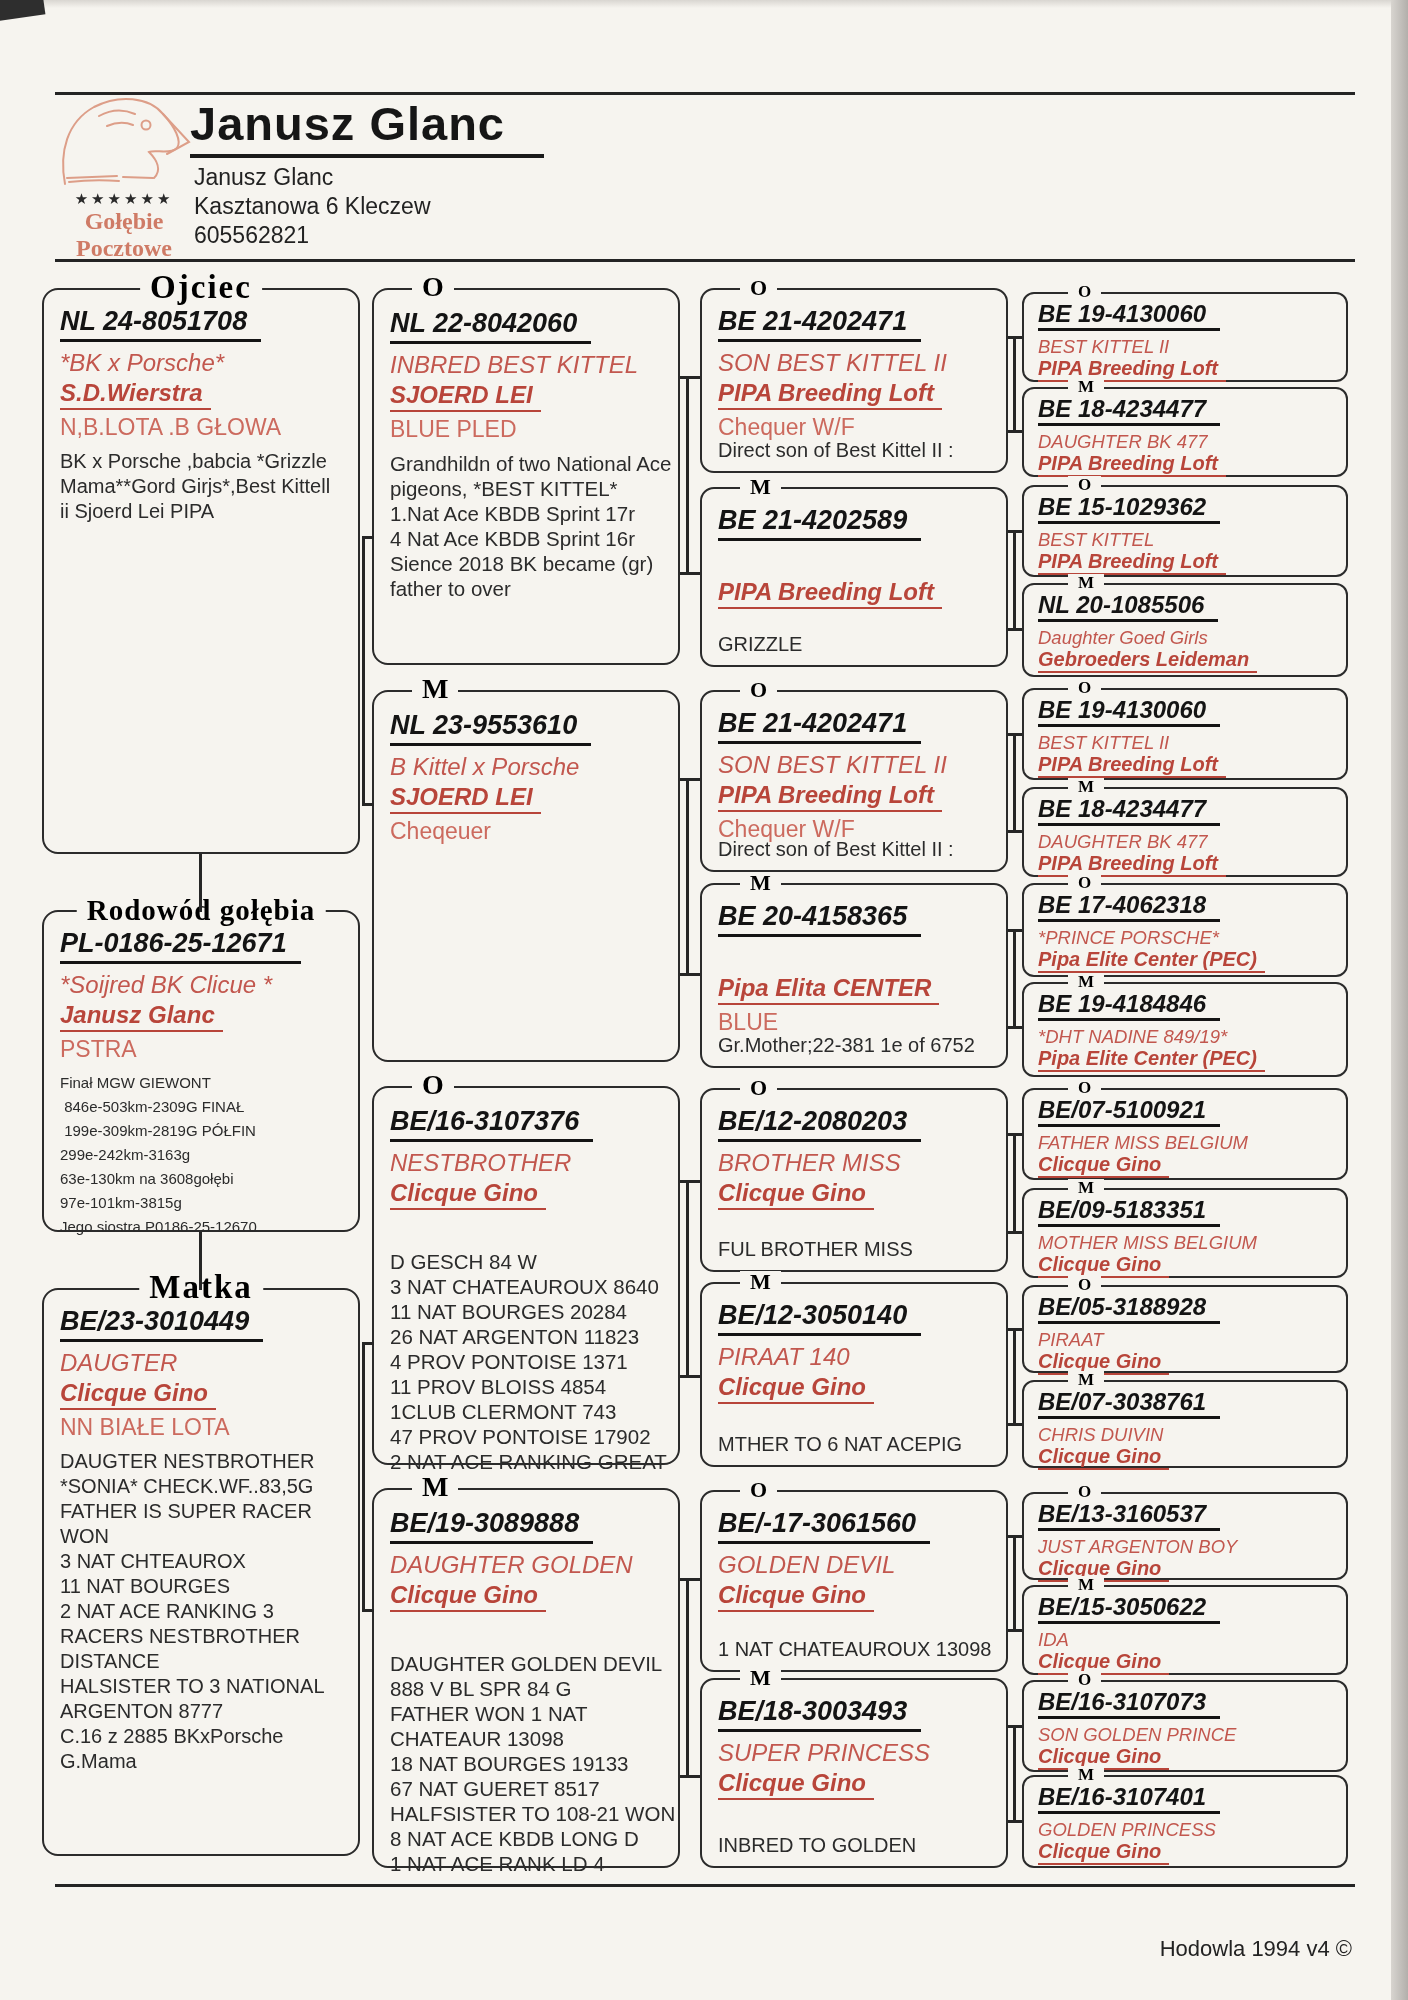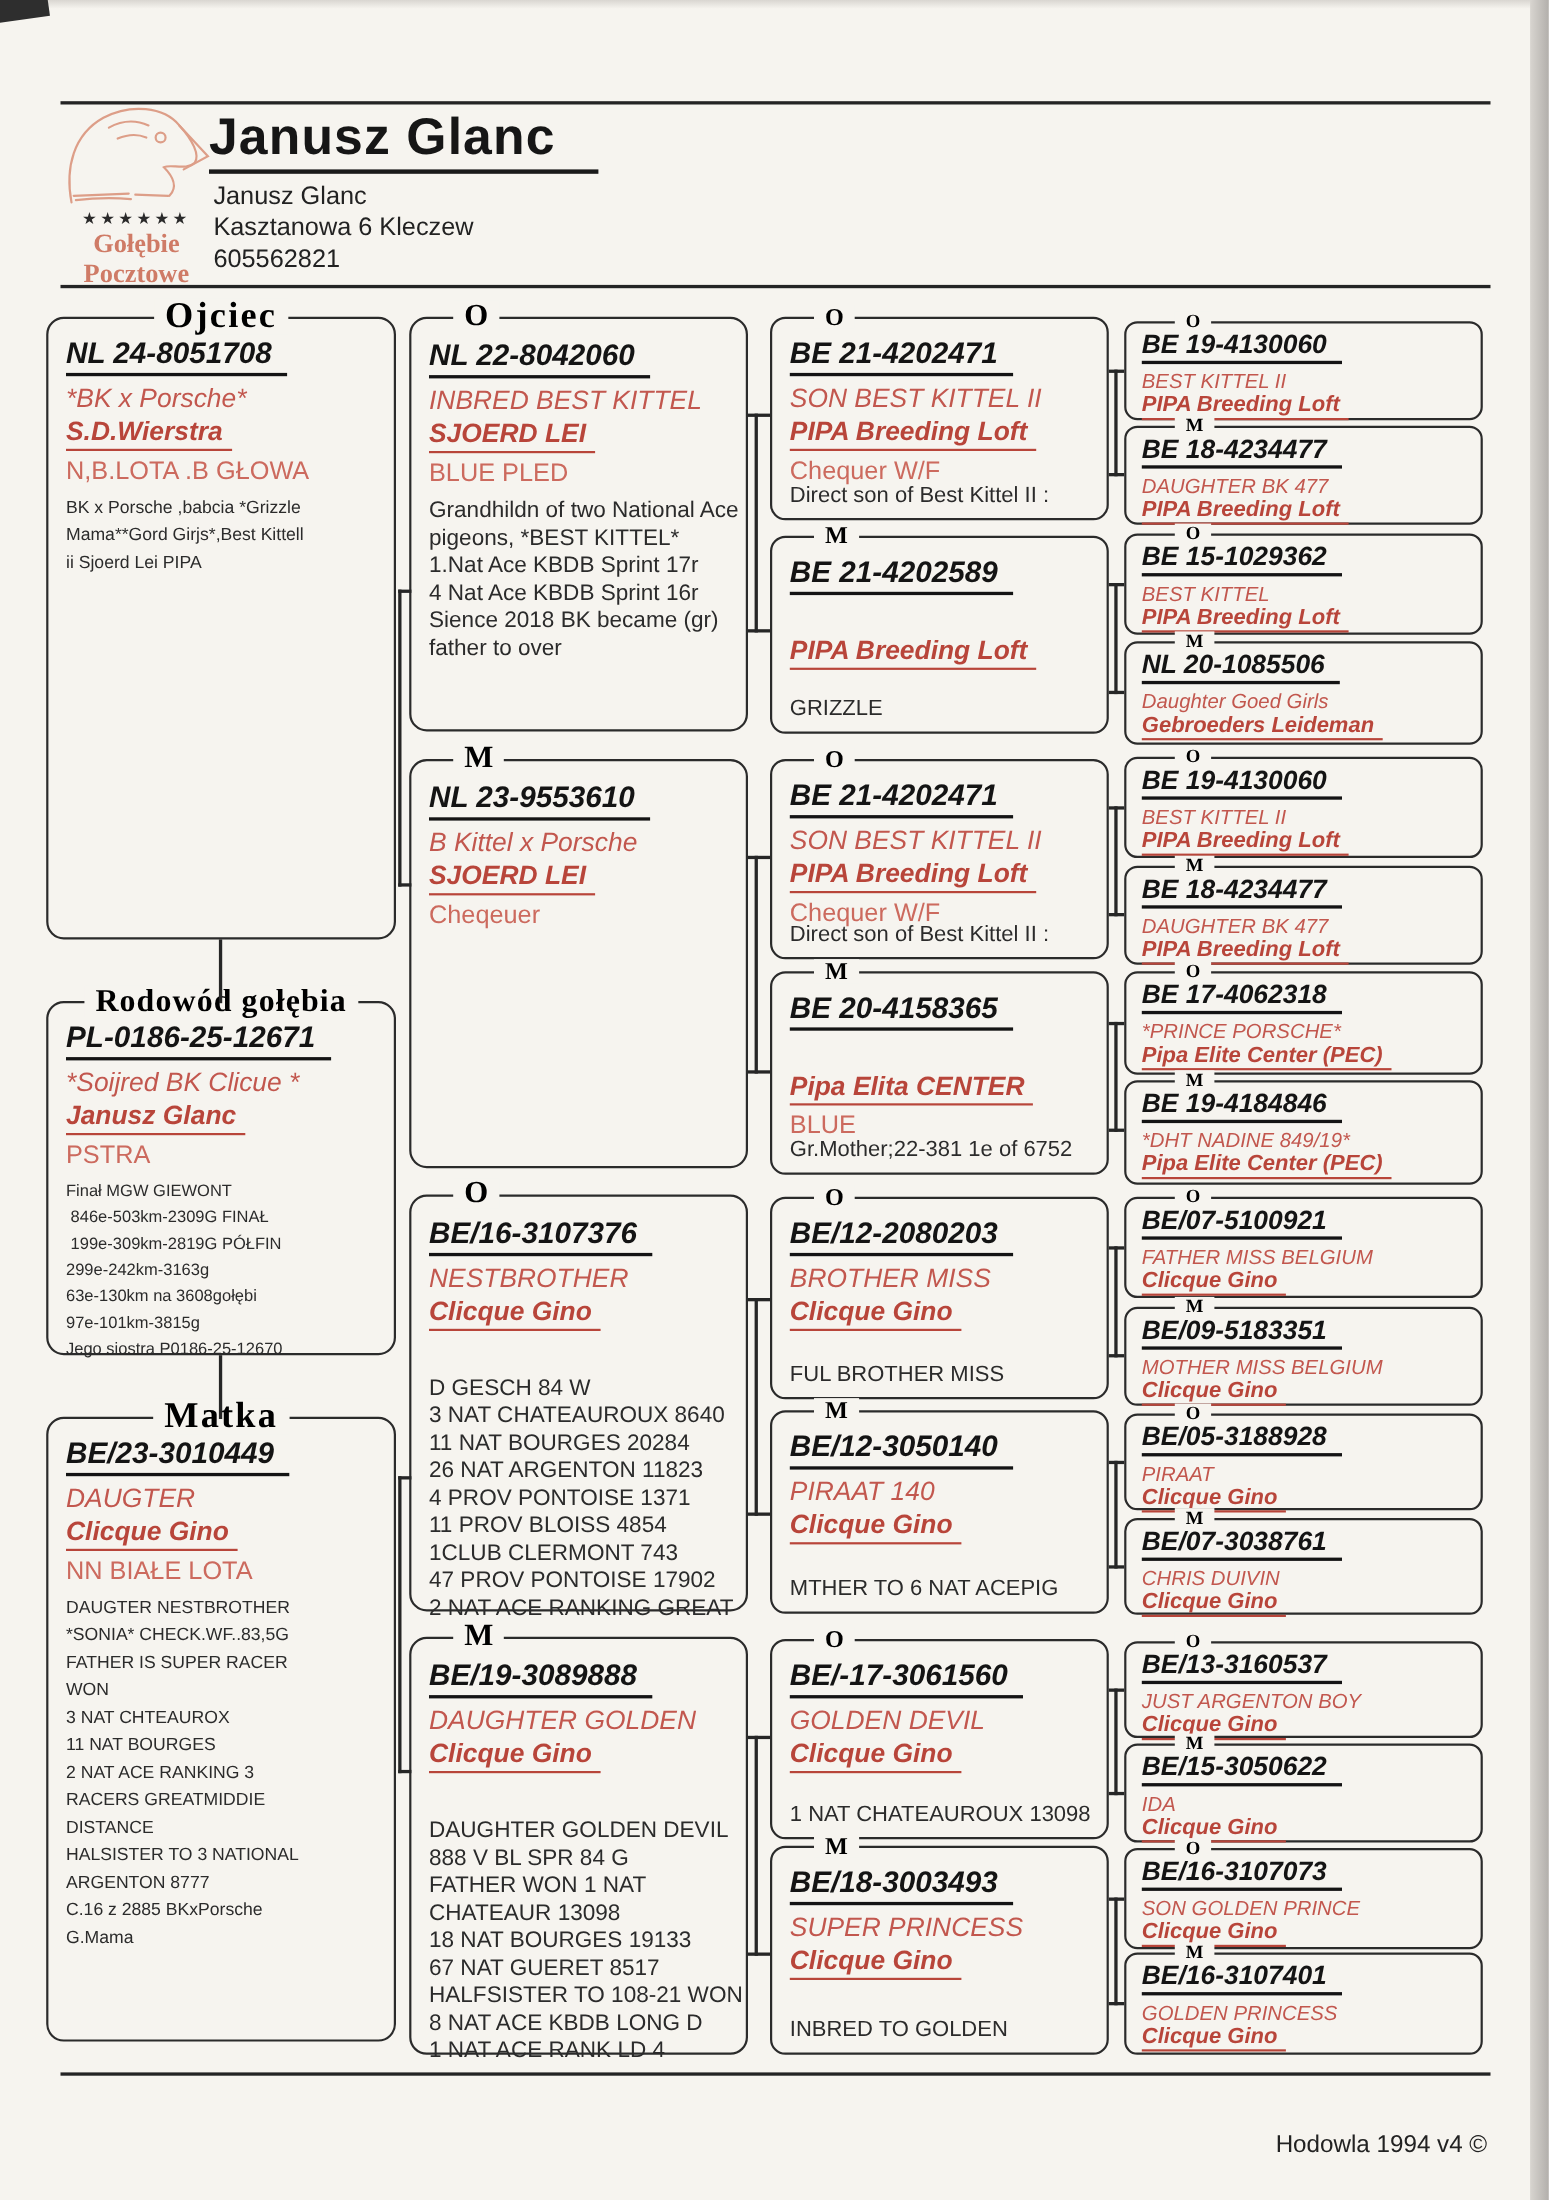--- a/index.html
+++ b/index.html
@@ -65,21 +65,21 @@
   .fancier{min-height:33px;line-height:33px;}
   .fancier>span{
     display:inline-block;font-size:24px;font-weight:bold;font-style:italic;
     color:var(--red-strong);border-bottom:2.5px solid var(--red-strong);
     padding:0 8px 1px 0;line-height:29px;white-space:nowrap;
   }
   .col4 .fancier{line-height:24px;min-height:24px;}
   .col4 .fancier>span{font-size:20px;line-height:22px;border-bottom-width:2px;}
   .cline{font-size:23px;color:var(--red-light);line-height:30px;min-height:30px;white-space:nowrap;}
   .notes{margin-top:7px;color:#2b2b2b;}
-  .nline{font-size:16px;line-height:25px;white-space:pre;}
+  .nline{font-size:20px;line-height:25px;white-space:pre;}
   .col2 .nline{font-size:20.5px;line-height:25px;}
   .tight .nline{font-size:15px;line-height:24px;}
   .col3 .notes{position:absolute;left:16px;bottom:9px;margin:0;}
   .col3 .nline{font-size:20px;line-height:24px;}
   .cline:empty{min-height:30px;}
   .line{position:absolute;background:#262626;}
   #footer-text{
     position:absolute;top:1936px;right:56px;font-size:22px;color:#222;
   }
   
@@ -163,21 +163,21 @@
         <div class="fancier"><span>Clicque Gino</span></div>
         <div class="cline">NN BIAŁE LOTA</div>
         <div class="notes">
           <div class="nline">DAUGTER NESTBROTHER</div>
           <div class="nline">*SONIA* CHECK.WF..83,5G</div>
           <div class="nline">FATHER IS SUPER RACER</div>
           <div class="nline">WON</div>
           <div class="nline">3 NAT CHTEAUROX</div>
           <div class="nline">11 NAT BOURGES</div>
           <div class="nline">2 NAT ACE RANKING 3</div>
-          <div class="nline">RACERS GREATMIDDIE</div>
+          <div class="nline">RACERS NESTBROTHER</div>
           <div class="nline">DISTANCE</div>
           <div class="nline">HALSISTER TO 3 NATIONAL</div>
           <div class="nline">ARGENTON 8777</div>
           <div class="nline">C.16 z 2885 BKxPorsche</div>
           <div class="nline">G.Mama</div>
         </div>
       </div>
       <div class="pbox col2" style="left: 372px; top: 288px; width: 308px; height: 377px;">
         <span class="plabel lab-left lab-md">O</span>
         <div class="ring"><span>NL 22-8042060</span></div>

